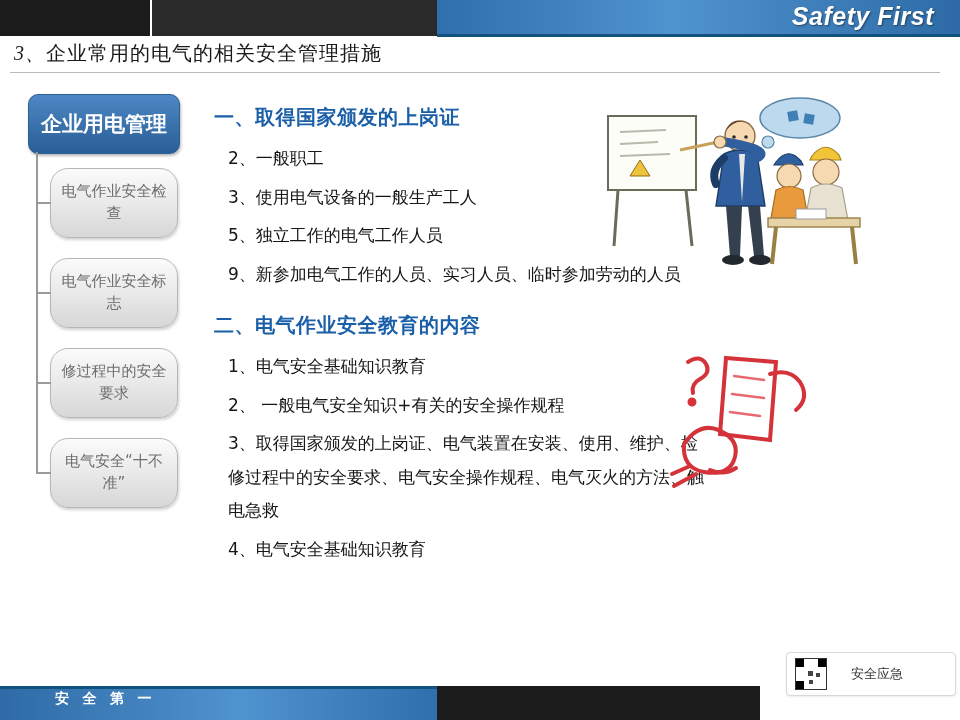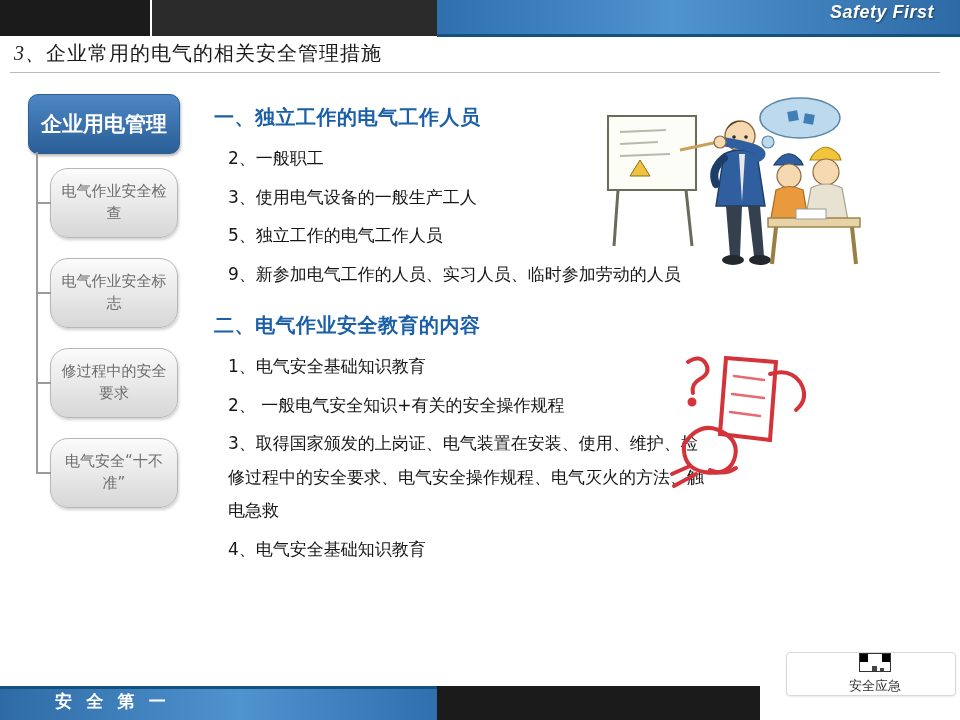--- a/index.html
+++ b/index.html
@@ -12,21 +12,21 @@
   }
   
   .topbar{position:absolute;left:0;top:0;width:960px;height:36px;}
   .tb-seg{position:absolute;top:0;height:36px;}
   .tb-a{left:0;width:150px;background:#1b1b1b;}
   .tb-b{left:152px;width:285px;background:#2a2a2a;}
   .tb-c{left:437px;width:523px;background:linear-gradient(to right,#2f6fae,#4f93cf 45%,#2e6ba6);}
   .tb-title{
     position:absolute;right:26px;top:2px;
     color:#ffffff;font-weight:bold;font-style:italic;
-    font-size:18px;letter-spacing:.5px;
+    font-size:25px;letter-spacing:.5px;
     font-family:"Liberation Sans",sans-serif;
     text-shadow:1px 1px 2px rgba(0,0,0,.45);
   }
   .tb-underline{position:absolute;left:437px;top:34px;width:523px;height:3px;background:#12527f;}
 
   
   .sec-head{
     position:absolute;left:14px;top:40px;
     font-size:20px;color:#1a1a1a;
     font-family:"Liberation Serif","DejaVu Serif",serif;
@@ -81,32 +81,31 @@
   .art1{position:absolute;left:600px;top:96px;width:270px;height:190px;}
   .art2{position:absolute;left:660px;top:352px;width:180px;height:140px;}
 
   
   .botbar{position:absolute;left:0;top:686px;width:960px;height:34px;}
   .bb-a{position:absolute;left:0;top:0;width:437px;height:34px;background:linear-gradient(to right,#2e6ba6,#4f93cf 55%,#2f6fae);}
   .bb-b{position:absolute;left:437px;top:0;width:323px;height:34px;background:#1b1b1b;}
   .bb-c{position:absolute;left:760px;top:0;width:200px;height:34px;background:#ffffff;}
   .bb-text{
     position:absolute;left:55px;top:4px;color:#ffffff;font-weight:bold;
-    font-size:17px;letter-spacing:5px;
+    font-size:14px;letter-spacing:5px;
     font-family:"Liberation Serif","DejaVu Serif",serif;
   }
   .bb-overline{position:absolute;left:0;top:0;width:437px;height:3px;background:#12527f;}
 
   
   .badge{
     position:absolute;left:786px;top:652px;width:160px;height:42px;
     border:1px solid #d8d8d8;border-radius:4px;background:#ffffff;
-    display:flex;align-items:center;gap:5px;padding-left:8px;
+    display:flex;align-items:center;gap:24px;padding-left:8px;
     box-shadow:0 1px 2px rgba(0,0,0,.08);
-    flex-direction:column;
   }
   .badge .qr{width:30px;height:30px;background:
     linear-gradient(#000 0 0) 0 0/8px 8px no-repeat,
     linear-gradient(#000 0 0) 22px 0/8px 8px no-repeat,
     linear-gradient(#000 0 0) 0 22px/8px 8px no-repeat,
     linear-gradient(#444 0 0) 12px 12px/5px 5px no-repeat,
     linear-gradient(#444 0 0) 20px 14px/4px 4px no-repeat,
     linear-gradient(#444 0 0) 13px 21px/4px 4px no-repeat,
     #fff;
     border:1px solid #333;
@@ -151,21 +150,21 @@
     </div>
 
     <div class="nav-item">
       <span class="nav-connector"></span>
       <span class="txt">电气安全“十不准”</span>
     </div>
   </div>
 </div>
 
 <div class="content">
-  <div class="h2">一、独立工作的电气工作人员</div>
+  <div class="h2">一、取得国家颁发的上岗证</div>
   <div class="li">2、一般职工</div>
   <div class="li">3、使用电气设备的一般生产工人</div>
   <div class="li">5、独立工作的电气工作人员</div>
   <div class="li">9、新参加电气工作的人员、实习人员、临时参加劳动的人员</div>
 
   <div class="h2 second">二、电气作业安全教育的内容</div>
   <div class="li">1、电气安全基础知识教育</div>
   <div class="li">2、 一般电气安全知识+有关的安全操作规程</div>
   <div class="li wrap">3、取得国家颁发的上岗证、电气装置在安装、使用、维护、检</div>
   <div class="li wrap">修过程中的安全要求、电气安全操作规程、电气灭火的方法、触</div>

